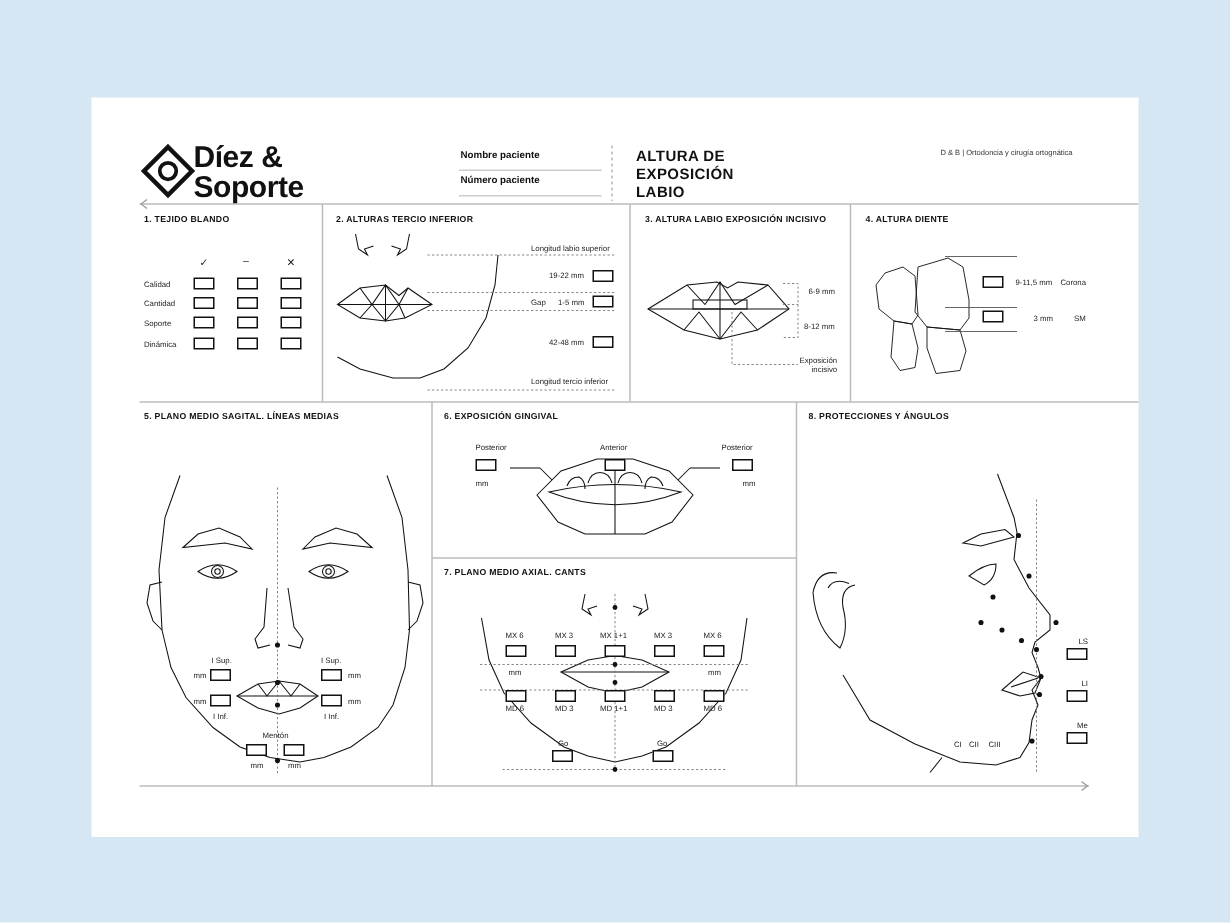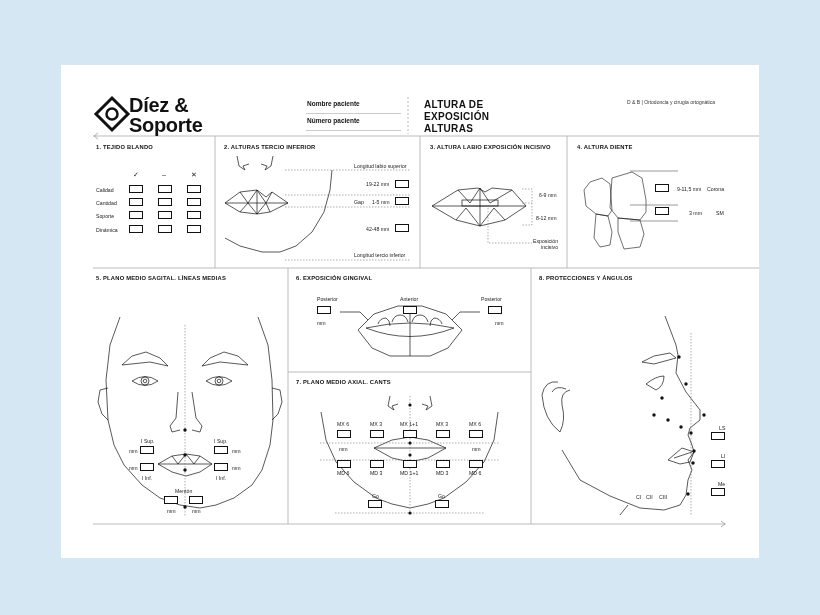--- a/index.html
+++ b/index.html
@@ -176,21 +176,21 @@
   <div>Díez &amp;</div>
   <div>Soporte</div>
 </div>
 <div class="field-label" style="left:307px;top:100px;">Nombre paciente</div>
 <div class="field-line" style="left:306px;top:113px;width:95px;"></div>
 <div class="field-label" style="left:307px;top:117px;">Número paciente</div>
 <div class="field-line" style="left:306px;top:130px;width:95px;"></div>
 <div class="title">
   <div>ALTURA DE</div>
   <div>EXPOSICIÓN</div>
-  <div>ALTURAS</div>
+  <div>LABIO</div>
 </div>
 <div class="brandline">D &amp; B | Ortodoncia y cirugía ortognática</div>
 
 <div class="sec-title" style="left:96px;top:144px;">1. TEJIDO BLANDO</div>
 <div class="lbl" style="left:133px;top:171px;font-size:7px;">✓</div>
 <div class="lbl" style="left:162px;top:171px;font-size:7px;">–</div>
 <div class="lbl" style="left:191px;top:171px;font-size:7px;">✕</div>
 <div class="lbl" style="left:96px;top:187px;">Calidad</div>
 <div class="lbl" style="left:96px;top:200px;">Cantidad</div>
 <div class="lbl" style="left:96px;top:213px;">Soporte</div>

